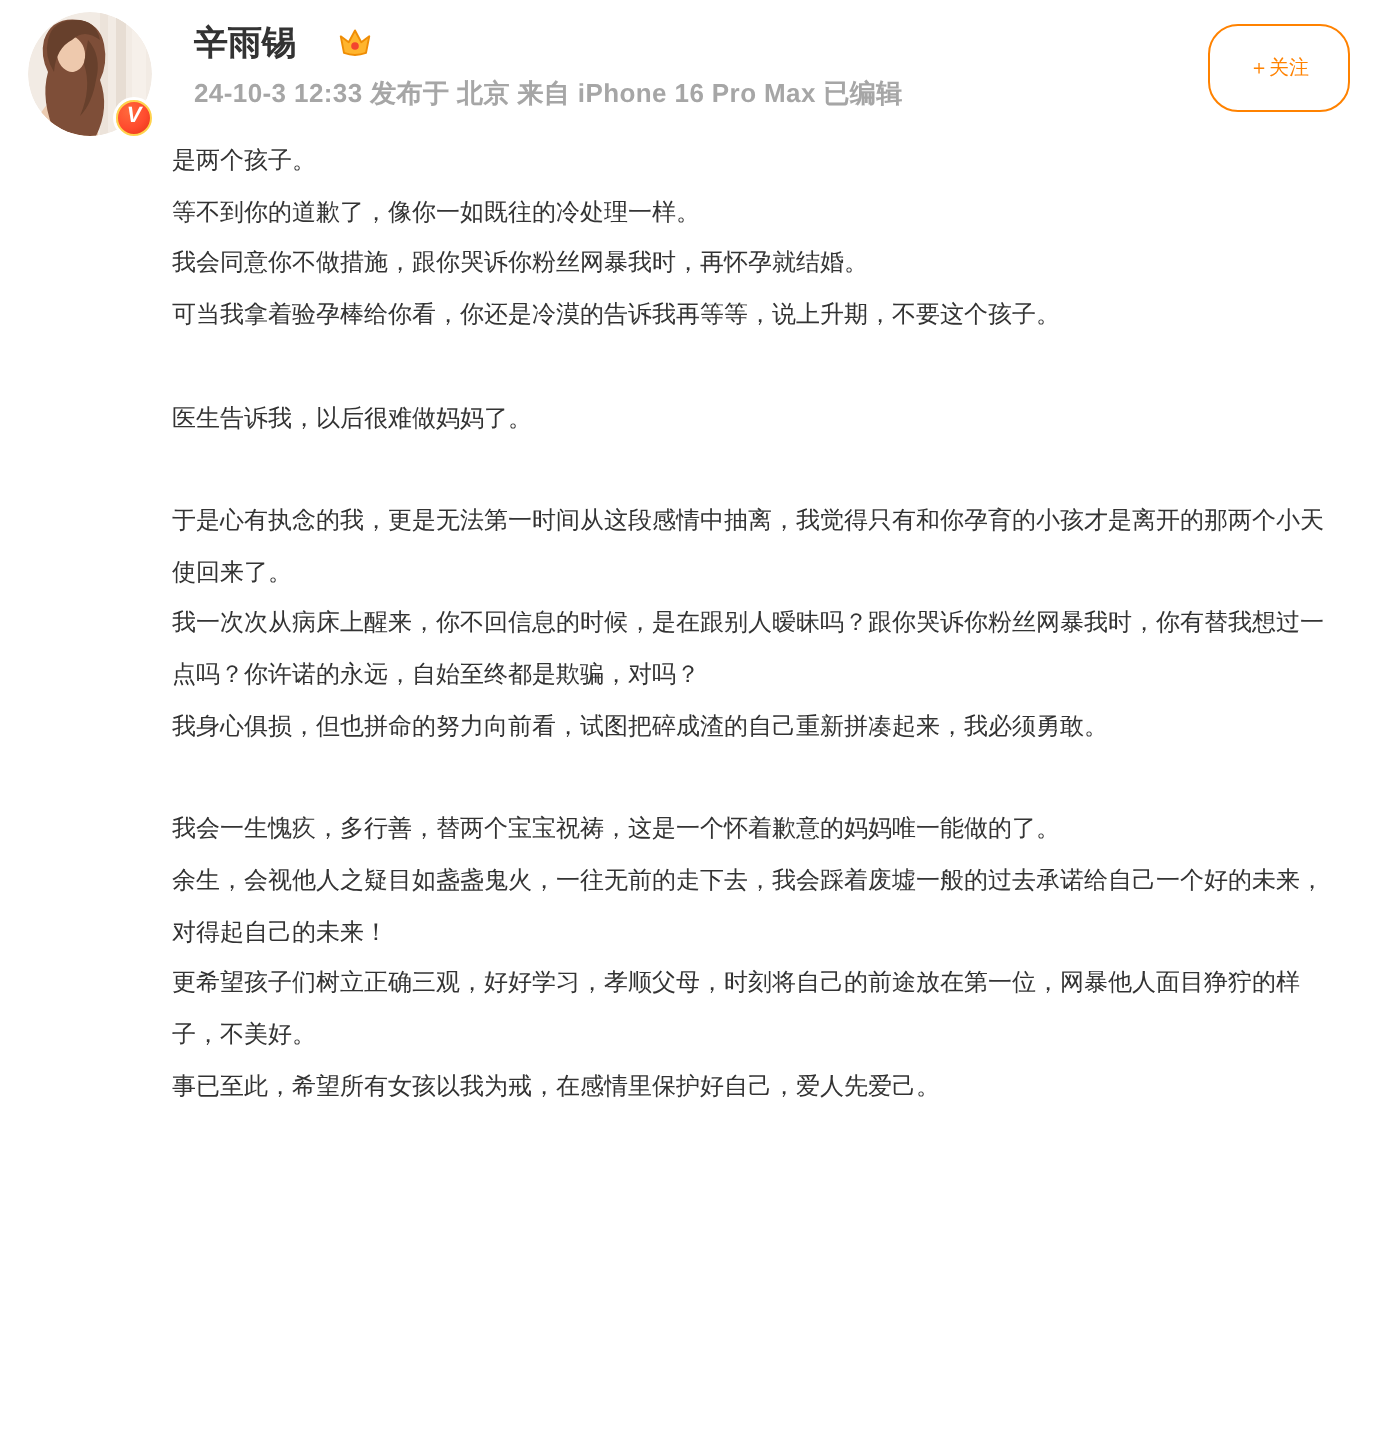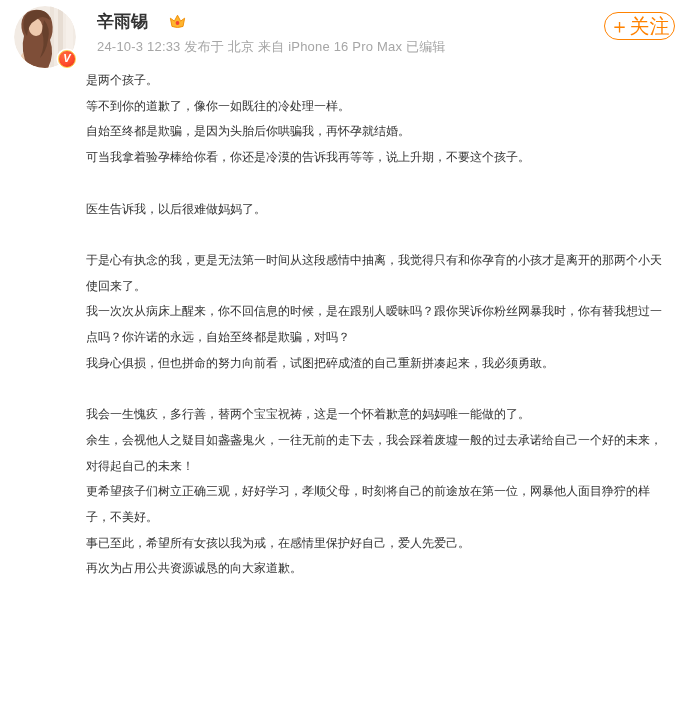--- a/index.html
+++ b/index.html
@@ -23,25 +23,25 @@
   .v-badge{
     position:absolute;left:44px;top:44px;width:18px;height:18px;border-radius:50%;
     background:radial-gradient(circle at 35% 30%, #ff6a3c 0%, var(--verified-red) 55%, #e33414 100%);
     border:1.5px solid #ffd24d;box-shadow:0 0 0 1.5px #ffffff;
     color:#ffffff;font-weight:bold;font-size:11px;line-height:15px;text-align:center;
     font-style:italic;
   }
   .name-row{position:absolute;left:97px;top:10px;display:flex;align-items:center;gap:20px;}
   .username{font-size:17px;font-weight:700;color:var(--text);cursor:pointer;}
   .crown{width:19px;height:19px;display:inline-block;}
-  .meta{position:absolute;left:97px;top:38px;font-size:13px;color:var(--meta-gray);letter-spacing:0.2px;}
+  .meta{position:absolute;left:97px;top:38px;font-size:13px;color:var(--meta-gray);letter-spacing:0.2px;font-weight:bold;}
   .follow-btn{
-    position:absolute;right:15px;top:12px;width:71px;height:28px;
+    position:absolute;right:15px;top:12px;width:71px;height:44px;
     border:1px solid var(--accent-orange);border-radius:15px;background:#ffffff;
-    color:var(--accent-orange);font-size:20px;display:flex;align-items:center;justify-content:center;
+    color:var(--accent-orange);font-size:10px;display:flex;align-items:center;justify-content:center;
     cursor:pointer;font-family:Liberation Mono, monospace;
   }
 
   
   .post-body{
     position:absolute;left:86px;top:68px;width:576px;
     font-size:12px;line-height:25.7px;color:var(--text);
     word-break:normal;overflow-wrap:break-word;
   }
   .post-body p{margin:0;}
@@ -87,29 +87,28 @@
   </div>
 
   <div class="meta">24-10-3 12:33 发布于 北京 来自 iPhone 16 Pro Max 已编辑</div>
 
   <button class="follow-btn">＋关注</button>
 
   <div class="post-body">
 
   <p class="post-line">是两个孩子。</p>
       <p class="post-line">等不到你的道歉了，像你一如既往的冷处理一样。</p>
-      <p class="post-line">自始至终都是欺骗，是因为头胎后你哄骗我，再怀孕就结婚。</p>
+      <p class="post-line">我会同意你不做措施，跟你哭诉你粉丝网暴我时，再怀孕就结婚。</p>
       <p class="post-line">可当我拿着验孕棒给你看，你还是冷漠的告诉我再等等，说上升期，不要这个孩子。</p>
       <p class="post-line"></p>
       <p class="post-line">医生告诉我，以后很难做妈妈了。</p>
       <p class="post-line"></p>
       <p class="post-line">于是心有执念的我，更是无法第一时间从这段感情中抽离，我觉得只有和你孕育的小孩才是离开的那两个小天使回来了。</p>
       <p class="post-line">我一次次从病床上醒来，你不回信息的时候，是在跟别人暧昧吗？跟你哭诉你粉丝网暴我时，你有替我想过一点吗？你许诺的永远，自始至终都是欺骗，对吗？</p>
       <p class="post-line">我身心俱损，但也拼命的努力向前看，试图把碎成渣的自己重新拼凑起来，我必须勇敢。</p>
       <p class="post-line"></p>
       <p class="post-line">我会一生愧疚，多行善，替两个宝宝祝祷，这是一个怀着歉意的妈妈唯一能做的了。</p>
       <p class="post-line">余生，会视他人之疑目如盏盏鬼火，一往无前的走下去，我会踩着废墟一般的过去承诺给自己一个好的未来，对得起自己的未来！</p>
       <p class="post-line">更希望孩子们树立正确三观，好好学习，孝顺父母，时刻将自己的前途放在第一位，网暴他人面目狰狞的样子，不美好。</p>
       <p class="post-line">事已至此，希望所有女孩以我为戒，在感情里保护好自己，爱人先爱己。</p>
-      <p class="post-line">再次为占用公共资源诚恳的向大家道歉。</p>
     </div>
 
 </div>
 
 </body></html>

